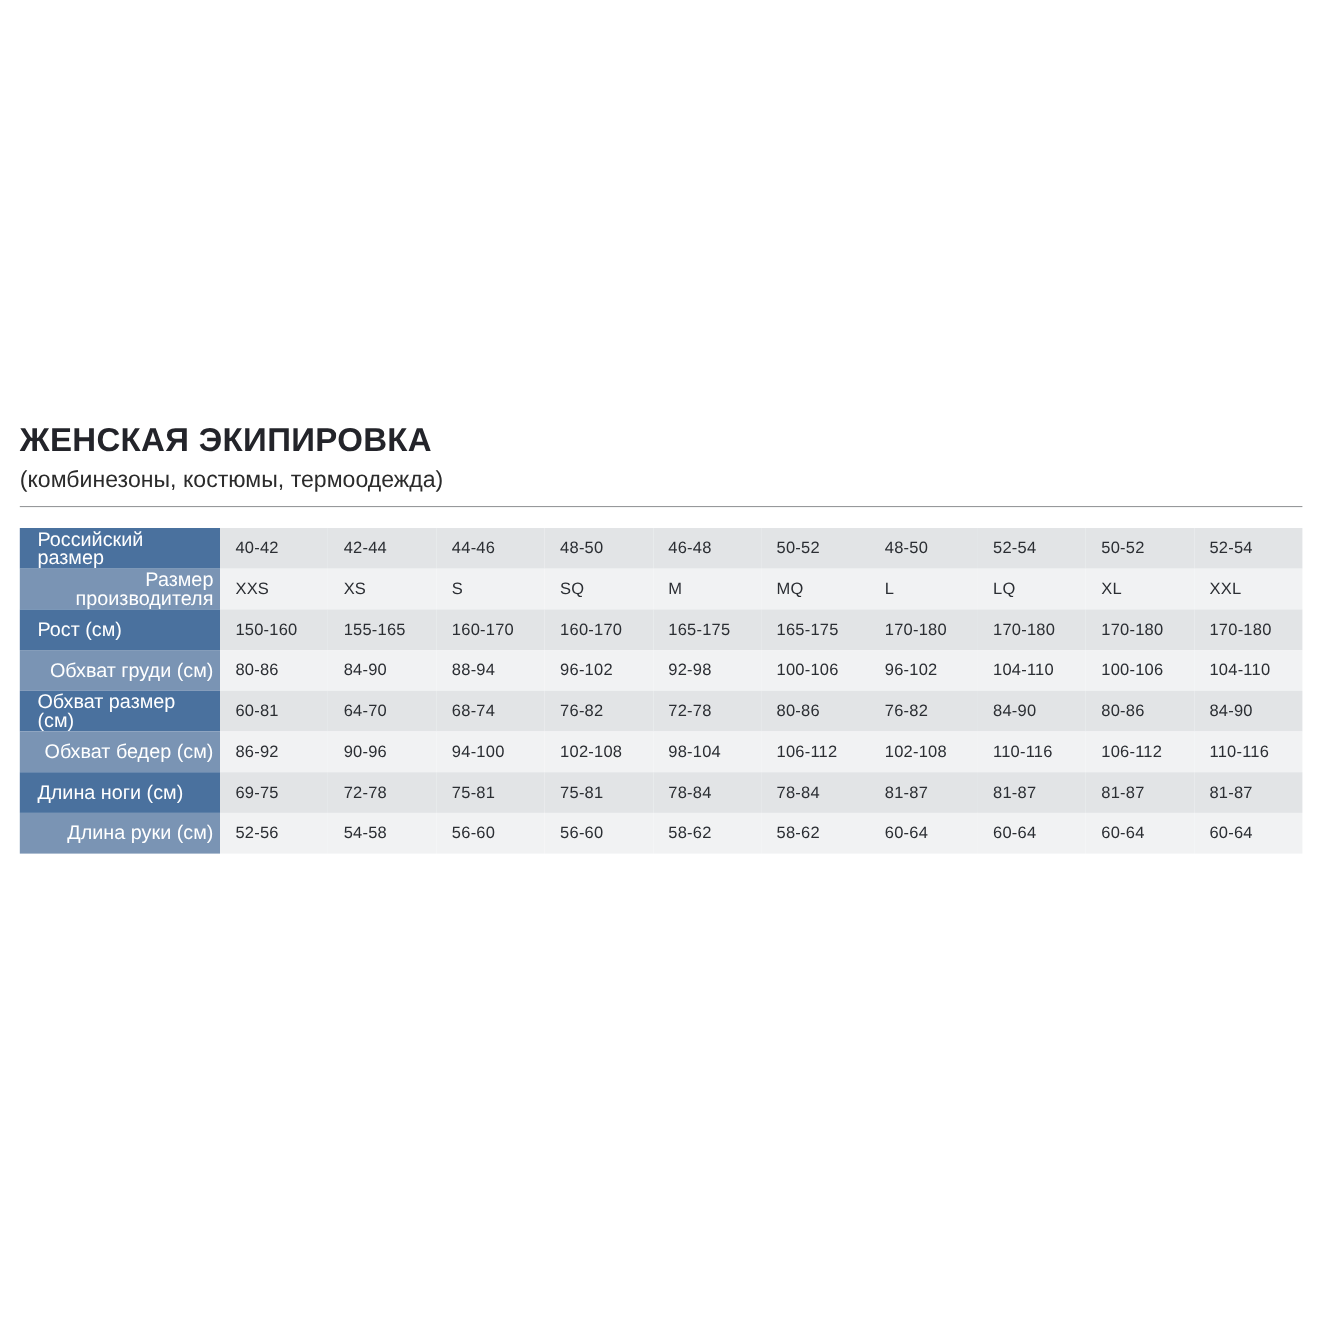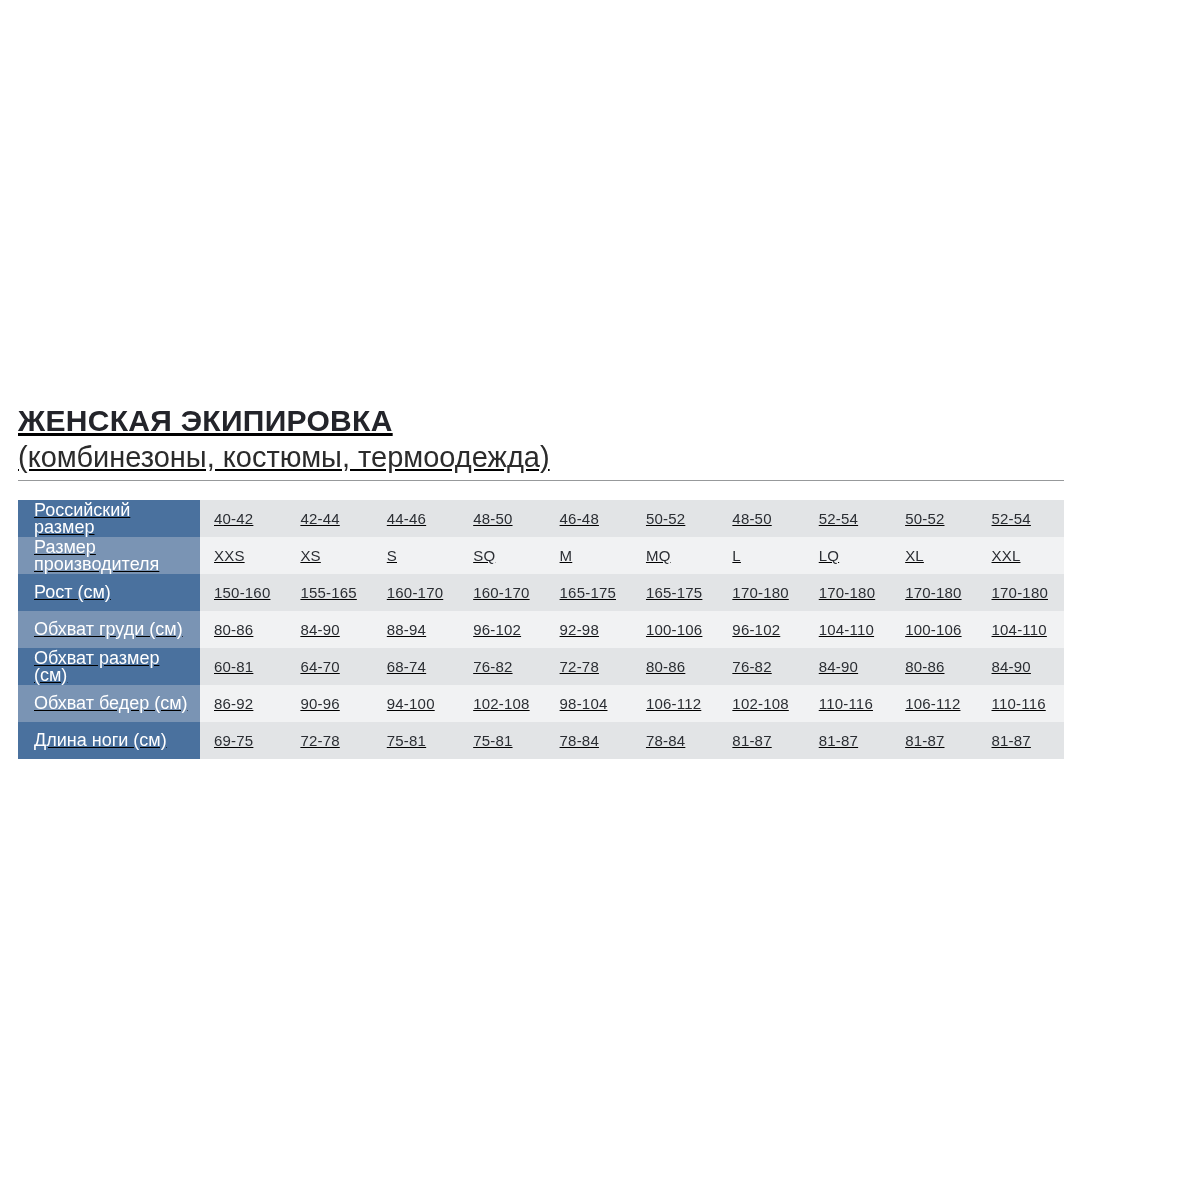--- a/index.html
+++ b/index.html
@@ -1,42 +1,42 @@
 <!DOCTYPE html>
 <html lang="ru" style="--header-dark: #4a719e; --header-light: #7a94b4; --row-gray: #e2e4e6; --row-light: #f1f2f3; --label-text: #ffffff; --cell-text: #2b2e33; --title-text: #23242a; --divider: #97999b;"><head>
 <meta charset="utf-8">
 <style>
   html,body{margin:0;padding:0;background:#fff;}
   .page{
     position:relative;width:1200px;height:1200px;background:#ffffff;overflow:hidden;
     font-family:"Liberation Sans", sans-serif;
   }
-  .content{position:absolute;left:18px;top:404px;width:1046px;text-decoration:underline;}
+  .content{position:absolute;left:18px;top:384px;width:1166px;}
   .title{
     margin:0;font-size:30px;line-height:34px;font-weight:800;
     color:var(--title-text,#23242a);letter-spacing:.3px;
   }
   .subtitle{
-    margin:5px 0 0 0;font-size:29px;line-height:28px;font-weight:400;color:#2b2b2b;
+    margin:5px 0 0 0;font-size:21px;line-height:28px;font-weight:400;color:#2b2b2b;
   }
   .divider{margin-top:9px;height:0;border-top:1px solid var(--divider,#97999b);}
   table.size{margin-top:19px;border-collapse:collapse;table-layout:fixed;width:100%;}
   col.labcol{width:182px;}
   th,td{height:37px;vertical-align:middle;padding:0;}
   th.lab{
     font-weight:400;color:var(--label-text,#ffffff);text-align:left;
     padding-left:16px;padding-right:6px;font-size:18px;line-height:17px;
     white-space:pre-line;
   }
   td.val{
     font-size:15px;color:var(--cell-text,#2b2e33);text-align:left;
     padding-left:14px;letter-spacing:.2px;
   }
   tr.dark  th.lab{background:var(--header-dark,#4a719e);}
-  tr.light th.lab{background:var(--header-light,#7a94b4);}
+  tr.light th.lab{background:var(--header-light,#7a94b4);text-align:right;}
   tr.dark  td.val{background:var(--row-gray,#e2e4e6);}
   tr.light td.val{background:var(--row-light,#f1f2f3);}
 </style>
 </head>
 <body>
 
 <div class="page">
   <div class="content">
 
     <h1 class="title">ЖЕНСКАЯ ЭКИПИРОВКА</h1>
@@ -134,17 +134,30 @@
           <td class="val">72-78</td>
           <td class="val">75-81</td>
           <td class="val">75-81</td>
           <td class="val">78-84</td>
           <td class="val">78-84</td>
           <td class="val">81-87</td>
           <td class="val">81-87</td>
           <td class="val">81-87</td>
           <td class="val">81-87</td>
         </tr>
+        <tr class="light">
+          <th class="lab">Длина руки (см)</th>
+          <td class="val">52-56</td>
+          <td class="val">54-58</td>
+          <td class="val">56-60</td>
+          <td class="val">56-60</td>
+          <td class="val">58-62</td>
+          <td class="val">58-62</td>
+          <td class="val">60-64</td>
+          <td class="val">60-64</td>
+          <td class="val">60-64</td>
+          <td class="val">60-64</td>
+        </tr>
       </tbody>
     </table>
 
   </div>
 </div>
 
 </body></html>

